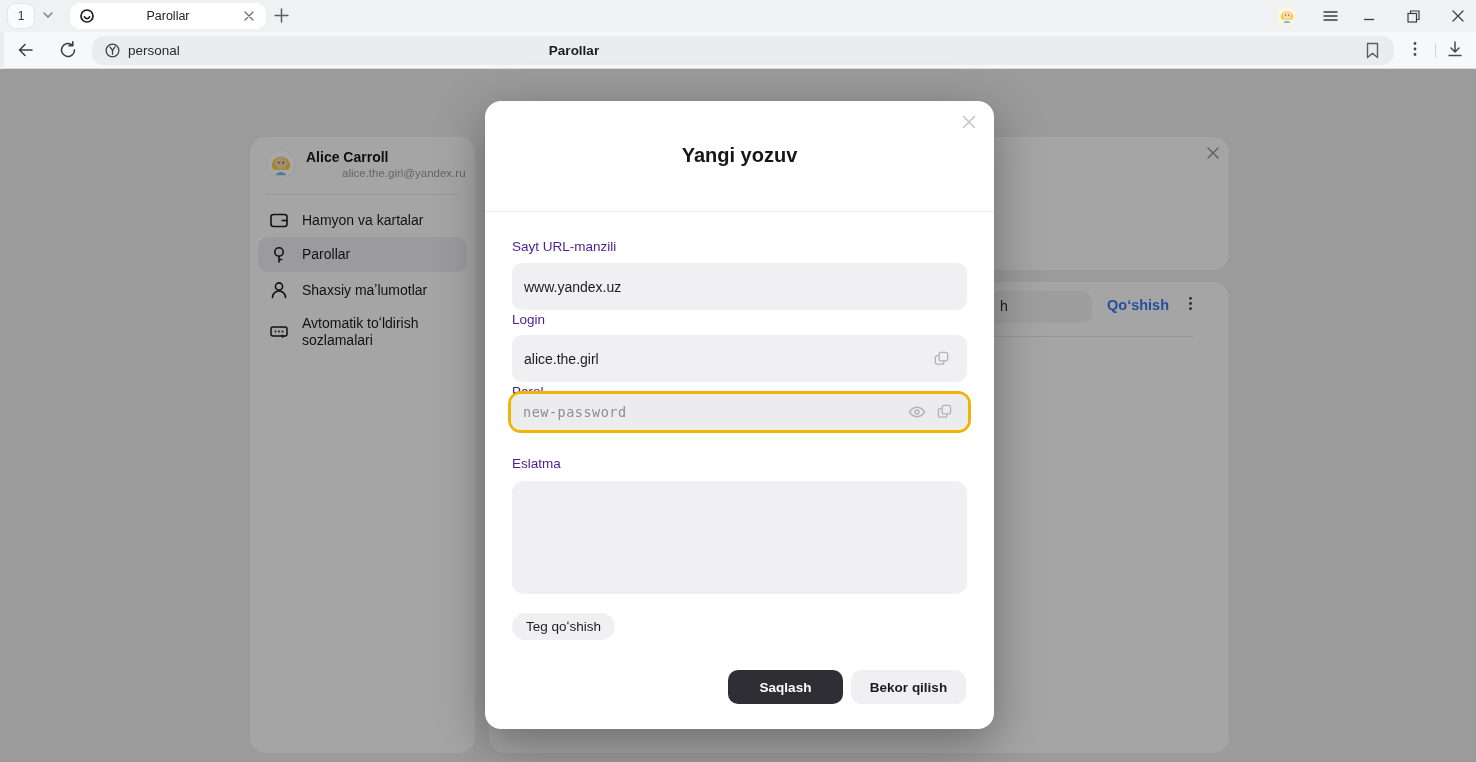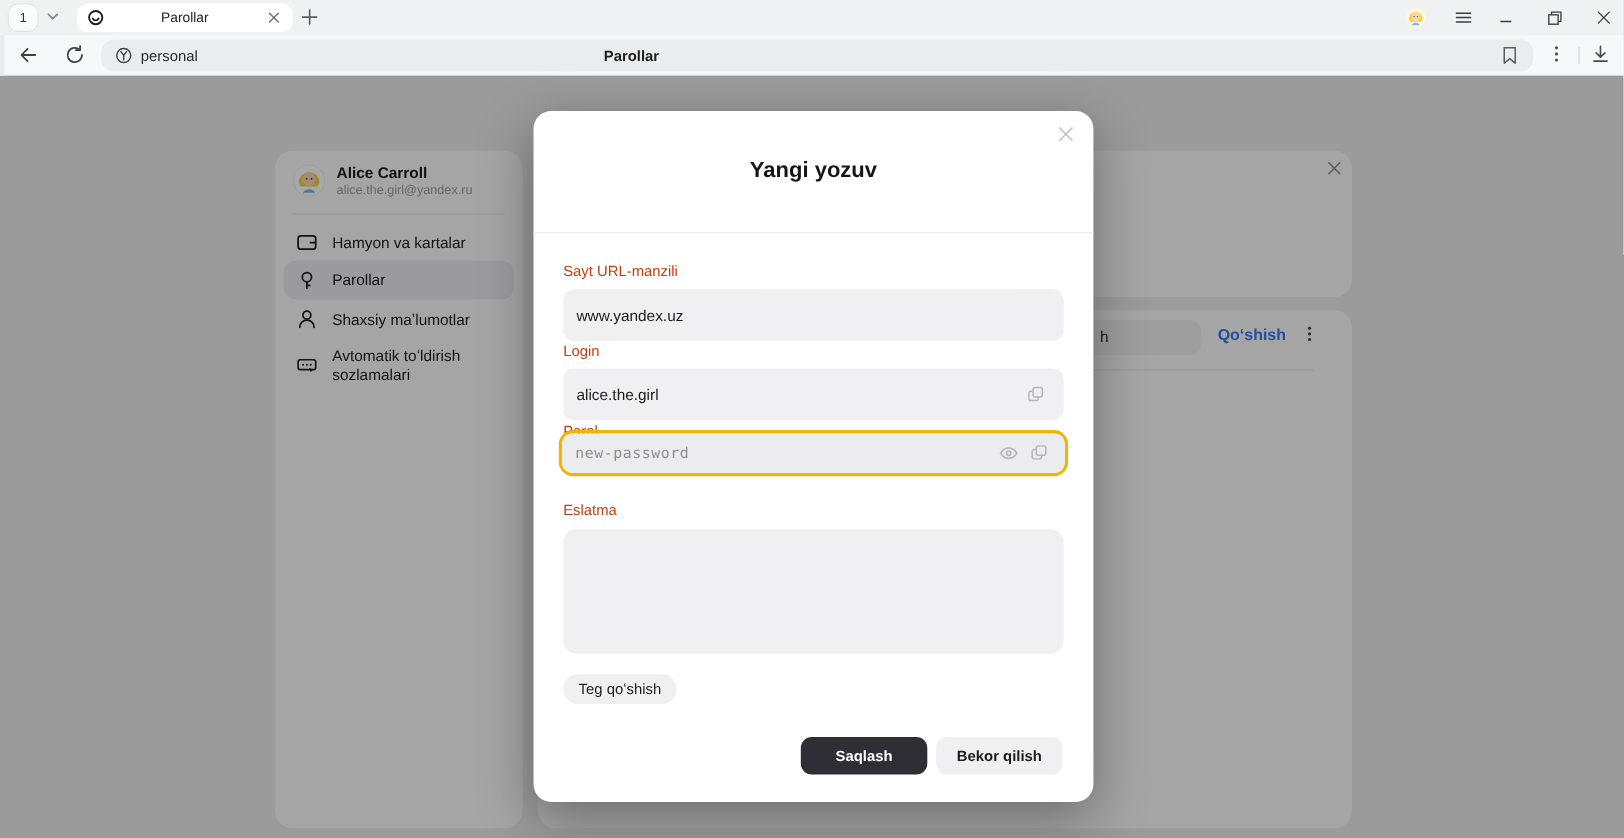--- a/index.html
+++ b/index.html
@@ -36,21 +36,21 @@
   
   .content { position:absolute; left:0; top:69px; width:1476px; height:693px; background:#ececec; }
   .panel { position:absolute; background:#fbfbfc; border-radius:16px; }
   .sidebar { left:250px; top:68px; width:225px; height:616px; }
   .banner  { left:489px; top:68px; width:740px; height:133px; }
   .list-panel { left:489px; top:213px; width:740px; height:471px; }
 
   .profile { position:absolute; left:16px; top:12px; display:flex; gap:10px; align-items:center; }
   .avatar-lg { width:30px; height:30px; }
   .profile-name { font-size:14px; font-weight:700; color:#161618; }
-  .profile-email { font-size:11.5px; color:#9a9a9e; margin-top:2px; }
+  .profile-email { font-size:11.5px; color:#9a9a9e; margin-top:2px;margin-left:36px; }
   .side-divider { position:absolute; left:16px; top:57px; width:193px; height:1px; background:#e7e7e9; }
   .side-item { position:absolute; left:8px; width:209px; display:flex; align-items:center; gap:12px;
     padding:0 8px 0 10px; border-radius:10px; font-size:14px; color:#1b1b1d; }
   .side-item .ic { width:22px; height:22px; flex:0 0 22px; color:#1c1c1e; }
   .side-item.sel { background:#ececee; }
   .side-label { line-height:17px; }
 
   .banner-close { position:absolute; right:10px; top:10px; color:#8e8e92; }
 
   .bg-search { position:absolute; left:16px; top:9px; width:587px; height:32px; background:#f0f0f1;
@@ -62,21 +62,21 @@
 
   .overlay { position:absolute; inset:0; background:rgba(0,0,0,0.34); }
 
   
   .modal { position:absolute; left:485px; top:32px; width:509px; height:628px; background:#fff;
     border-radius:16px; box-shadow:0 14px 48px rgba(0,0,0,0.35); }
   .modal-close { position:absolute; right:18px; top:14px; color:#c3c3c7; }
   .modal-title { position:absolute; left:0; top:43px; width:100%; text-align:center; font-size:20px;
     font-weight:700; color:#161618; }
   .modal-divider { position:absolute; left:0; top:110px; width:100%; height:1px; background:#ececee; }
-  .lbl { position:absolute; left:27px; font-size:13.5px; color:#c2410c; }
+  .lbl { position:absolute; left:27px; font-size:13.5px; color:#4c1d95; }
   .field { position:absolute; left:27px; width:455px; height:47px; background:#f0f0f2; border-radius:10px;
     display:flex; align-items:center; padding:0 12px; font-size:14px; color:#1c1c1e; }
   .hl-wrap { position:absolute; left:23px; top:290px; width:463px; height:42px; border:3px solid #f0b404;
     border-radius:13px; }
   .pw-field { position:relative; width:100%; height:100%; background:#ececee; border-radius:9px;
     display:flex; align-items:center; padding:0 12px; }
   .pw-text { font-family:"DejaVu Sans Mono",monospace; font-size:13.5px; letter-spacing:0.5px; color:#8e8e92; }
   .field-ic { position:absolute; top:50%; transform:translateY(-50%); color:#b4b4b8; width:18px; height:18px; }
   .textarea { position:absolute; left:27px; top:380px; width:455px; height:113px; background:#f0f0f2;
     border-radius:12px; }

